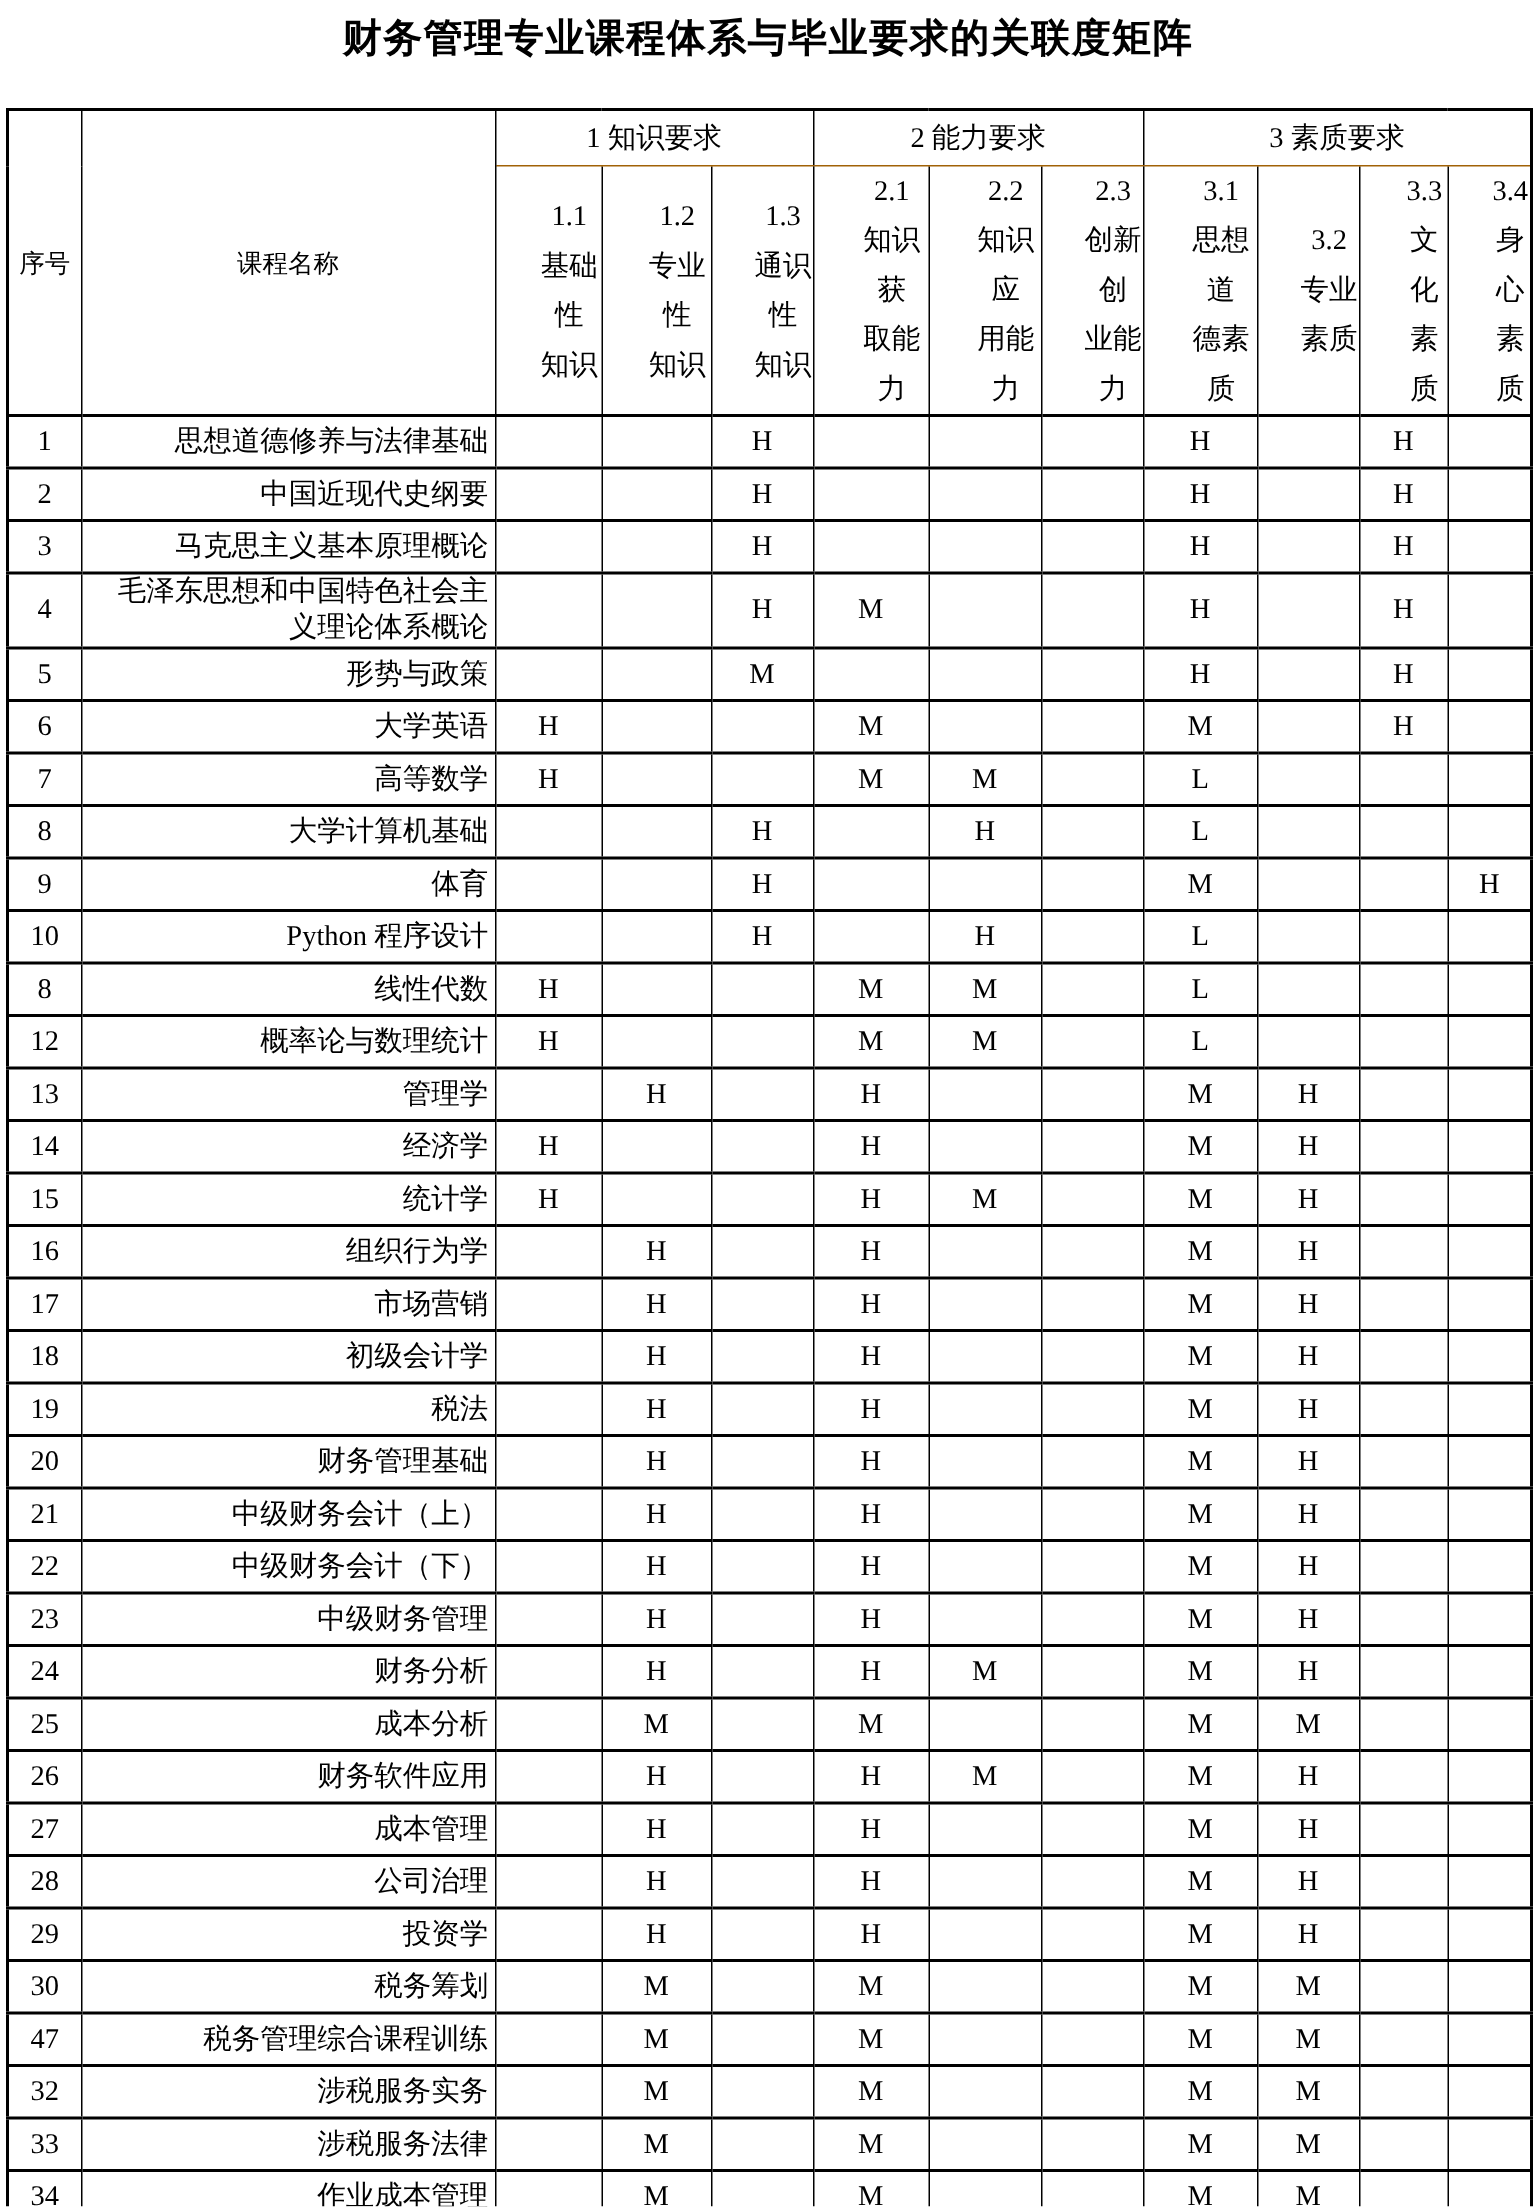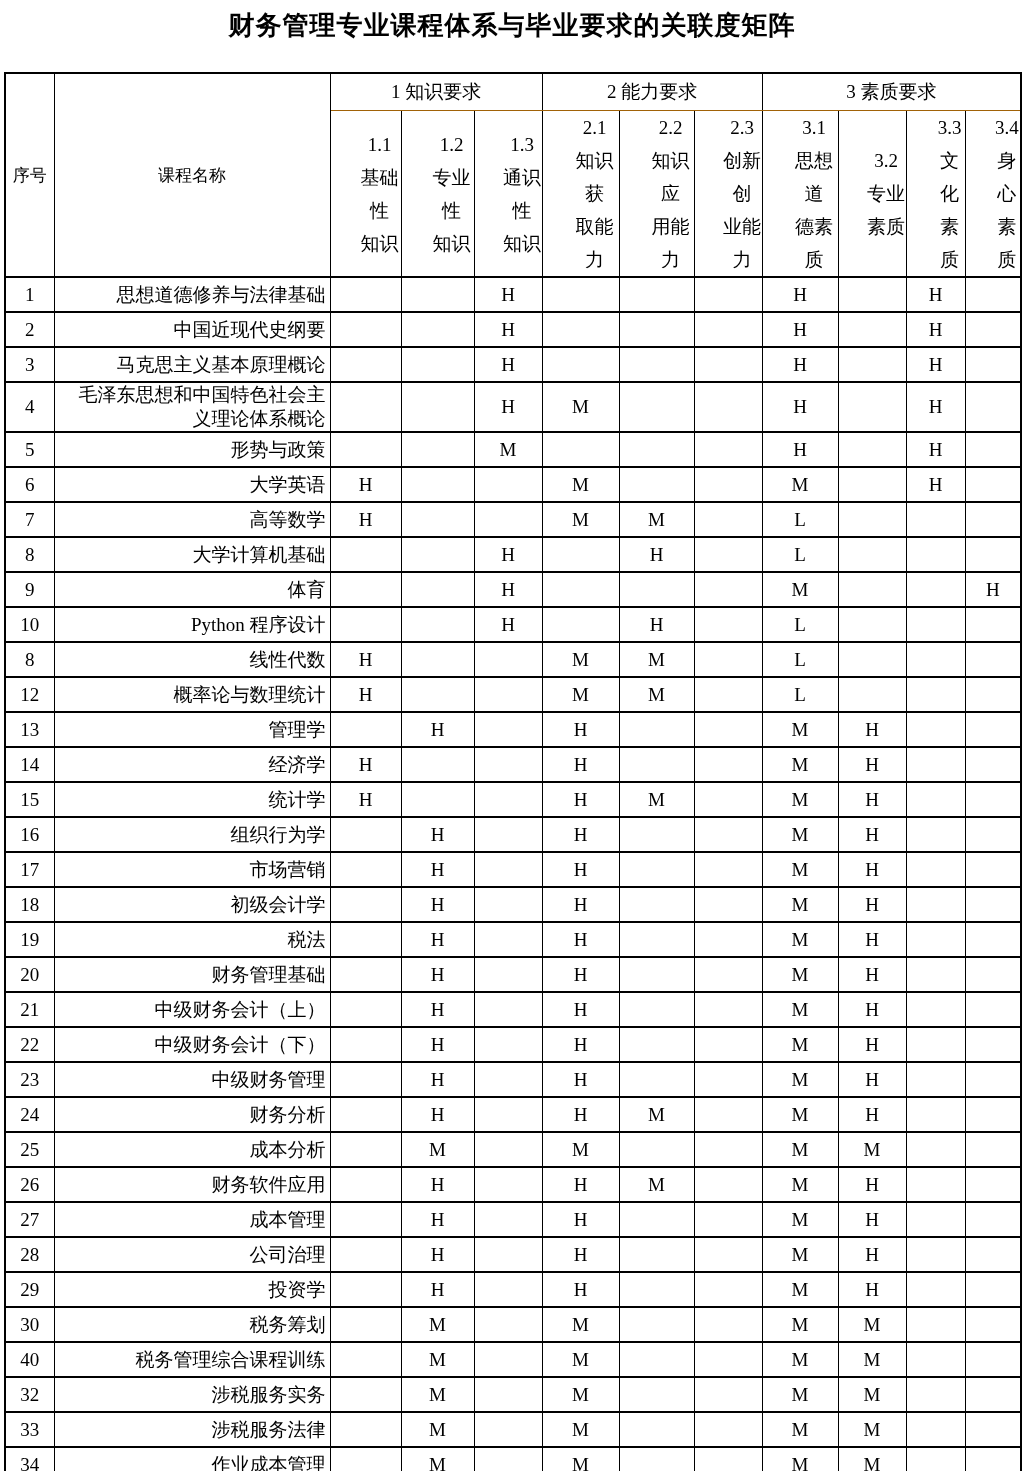--- a/index.html
+++ b/index.html
@@ -579,21 +579,21 @@
           <td class="val-cell"></td>
           <td class="val-cell">M</td>
           <td class="val-cell"></td>
           <td class="val-cell"></td>
           <td class="val-cell">M</td>
           <td class="val-cell">M</td>
           <td class="val-cell"></td>
           <td class="val-cell"></td>
         </tr>
         <tr>
-          <td class="no-cell">40</td>
+          <td class="no-cell">47</td>
           <td class="course-cell">税务管理综合课程训练</td>
           <td class="val-cell"></td>
           <td class="val-cell">M</td>
           <td class="val-cell"></td>
           <td class="val-cell">M</td>
           <td class="val-cell"></td>
           <td class="val-cell"></td>
           <td class="val-cell">M</td>
           <td class="val-cell">M</td>
           <td class="val-cell"></td>

